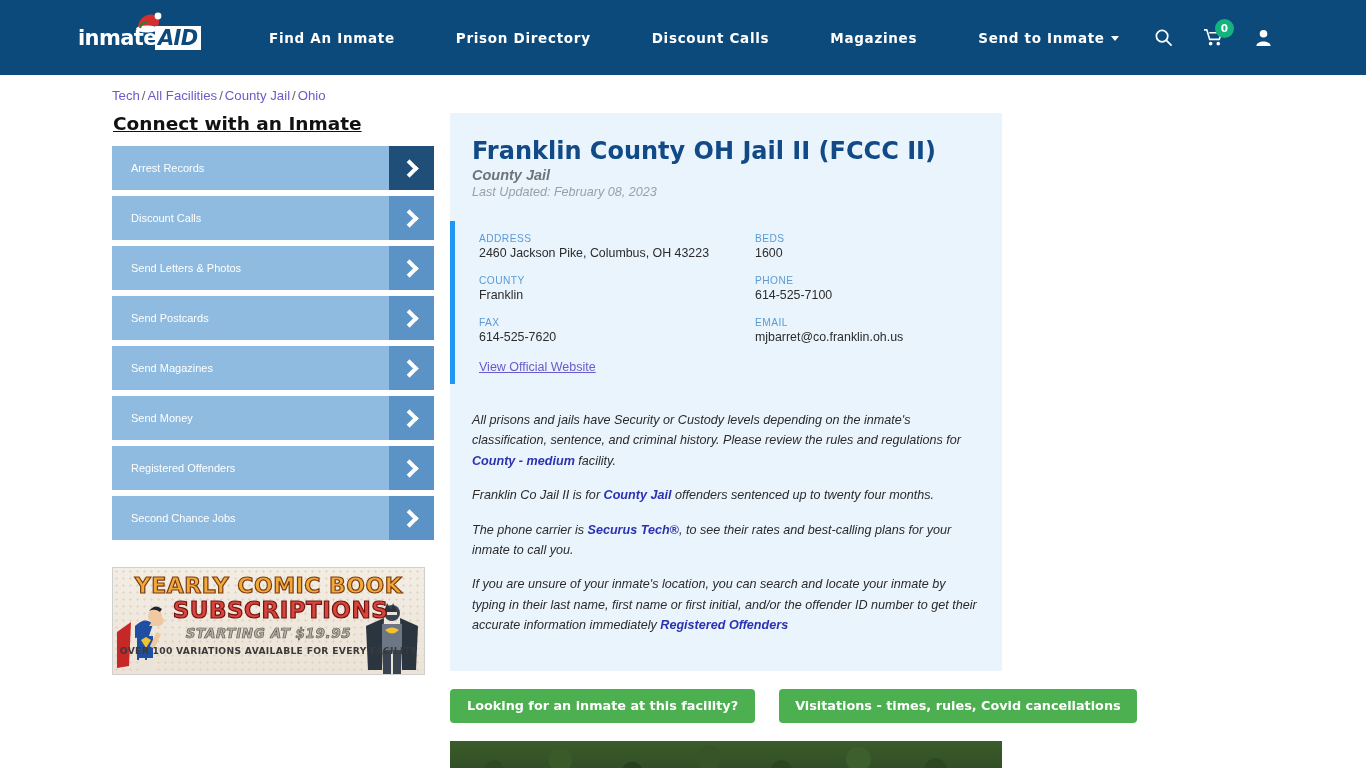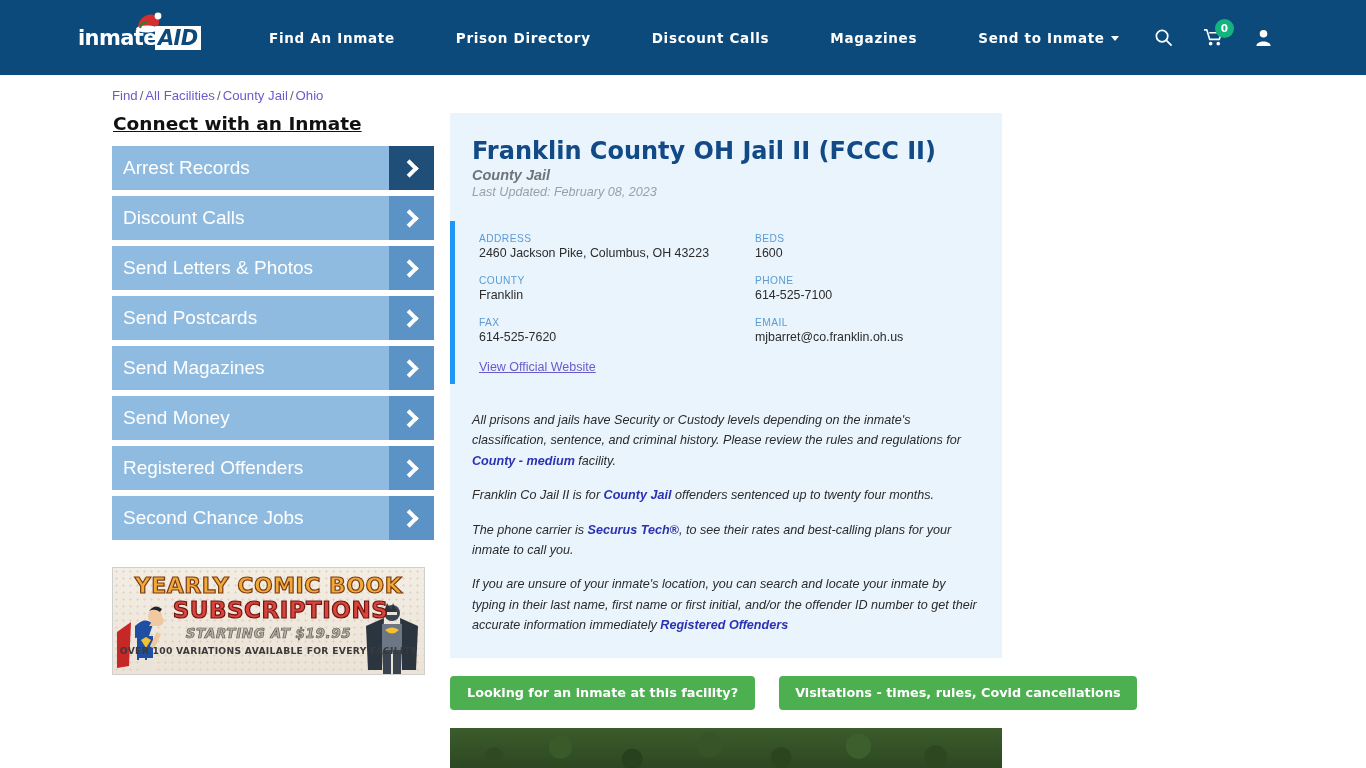--- a/index.html
+++ b/index.html
@@ -144,23 +144,23 @@
     margin-bottom: 6px;
     background: #8fbbe0;
     cursor: pointer;
     overflow: hidden;
     width: 322px;
   }
   .side-btn-label {
     flex: 1;
     display: flex;
     align-items: center;
-    padding-left: 11px;
+    padding-left: 19px;
     color: #ffffff;
-    font-size: 19px;
+    font-size: 11px;
   }
   .side-btn-arrow {
     width: 45px;
     background: #5b93c7;
     display: flex;
     align-items: center;
     justify-content: center;
   }
   .side-btn.hovered .side-btn-arrow { background: #1f4e79; }
   .chev {
@@ -284,21 +284,21 @@
   }
 
   .paras { margin: 26px 22px 0 22px; }
   .para {
     font-size: 12.6px;
     font-style: italic;
     color: #2b2b2b;
     line-height: 1.62;
     margin: 0 0 14px 0;
   }
-  .para:last-child { margin-bottom: 0; }
+  .para:last-child { margin-bottom: 13px; }
   .para b {
     color: #2b32b2;
     font-weight: bold;
     cursor: pointer;
   }
 
   .cta-row {
     display: flex;
     gap: 24px;
     margin-top: 18px;
@@ -380,21 +380,21 @@
     <div class="nav-icon">
       <svg width="19" height="19" viewBox="0 0 20 20">
         <circle cx="10" cy="6" r="4" fill="#ffffff"></circle>
         <path d="M2.5 19 C2.5 12.5, 17.5 12.5, 17.5 19 Z" fill="#ffffff"></path>
       </svg>
     </div>
   </div>
 </div>
 
 <div class="breadcrumb">
-  <a>Find</a><span class="sep">/</span><a>All Facilities</a><span class="sep">/</span><a>County Jail</a><span class="sep">/</span><a>Ohio</a>
+  <a>Tech</a><span class="sep">/</span><a>All Facilities</a><span class="sep">/</span><a>County Jail</a><span class="sep">/</span><a>Ohio</a>
 </div>
 
 <div class="page">
 
   <div class="sidebar">
     <div class="sidebar-title">Connect with an Inmate</div>
 
     <div class="side-btn hovered">
       <div class="side-btn-label">Arrest Records</div>
       <div class="side-btn-arrow">

